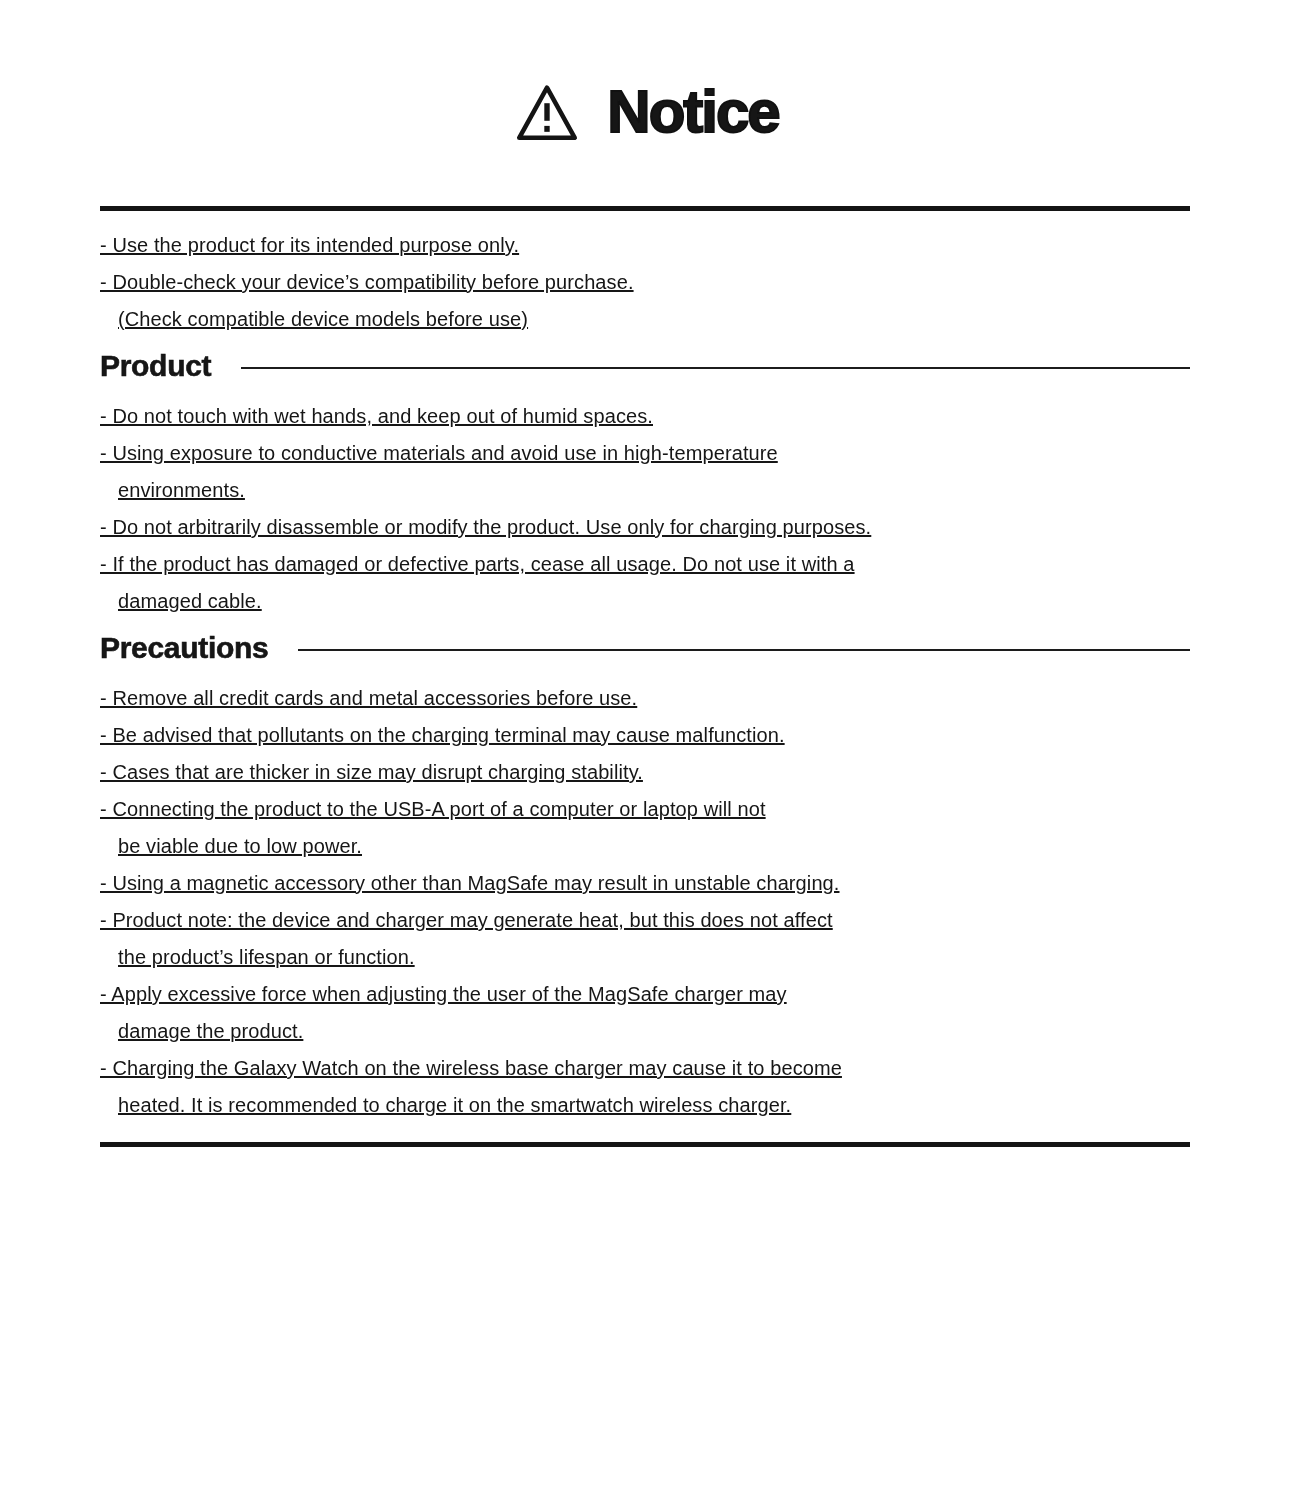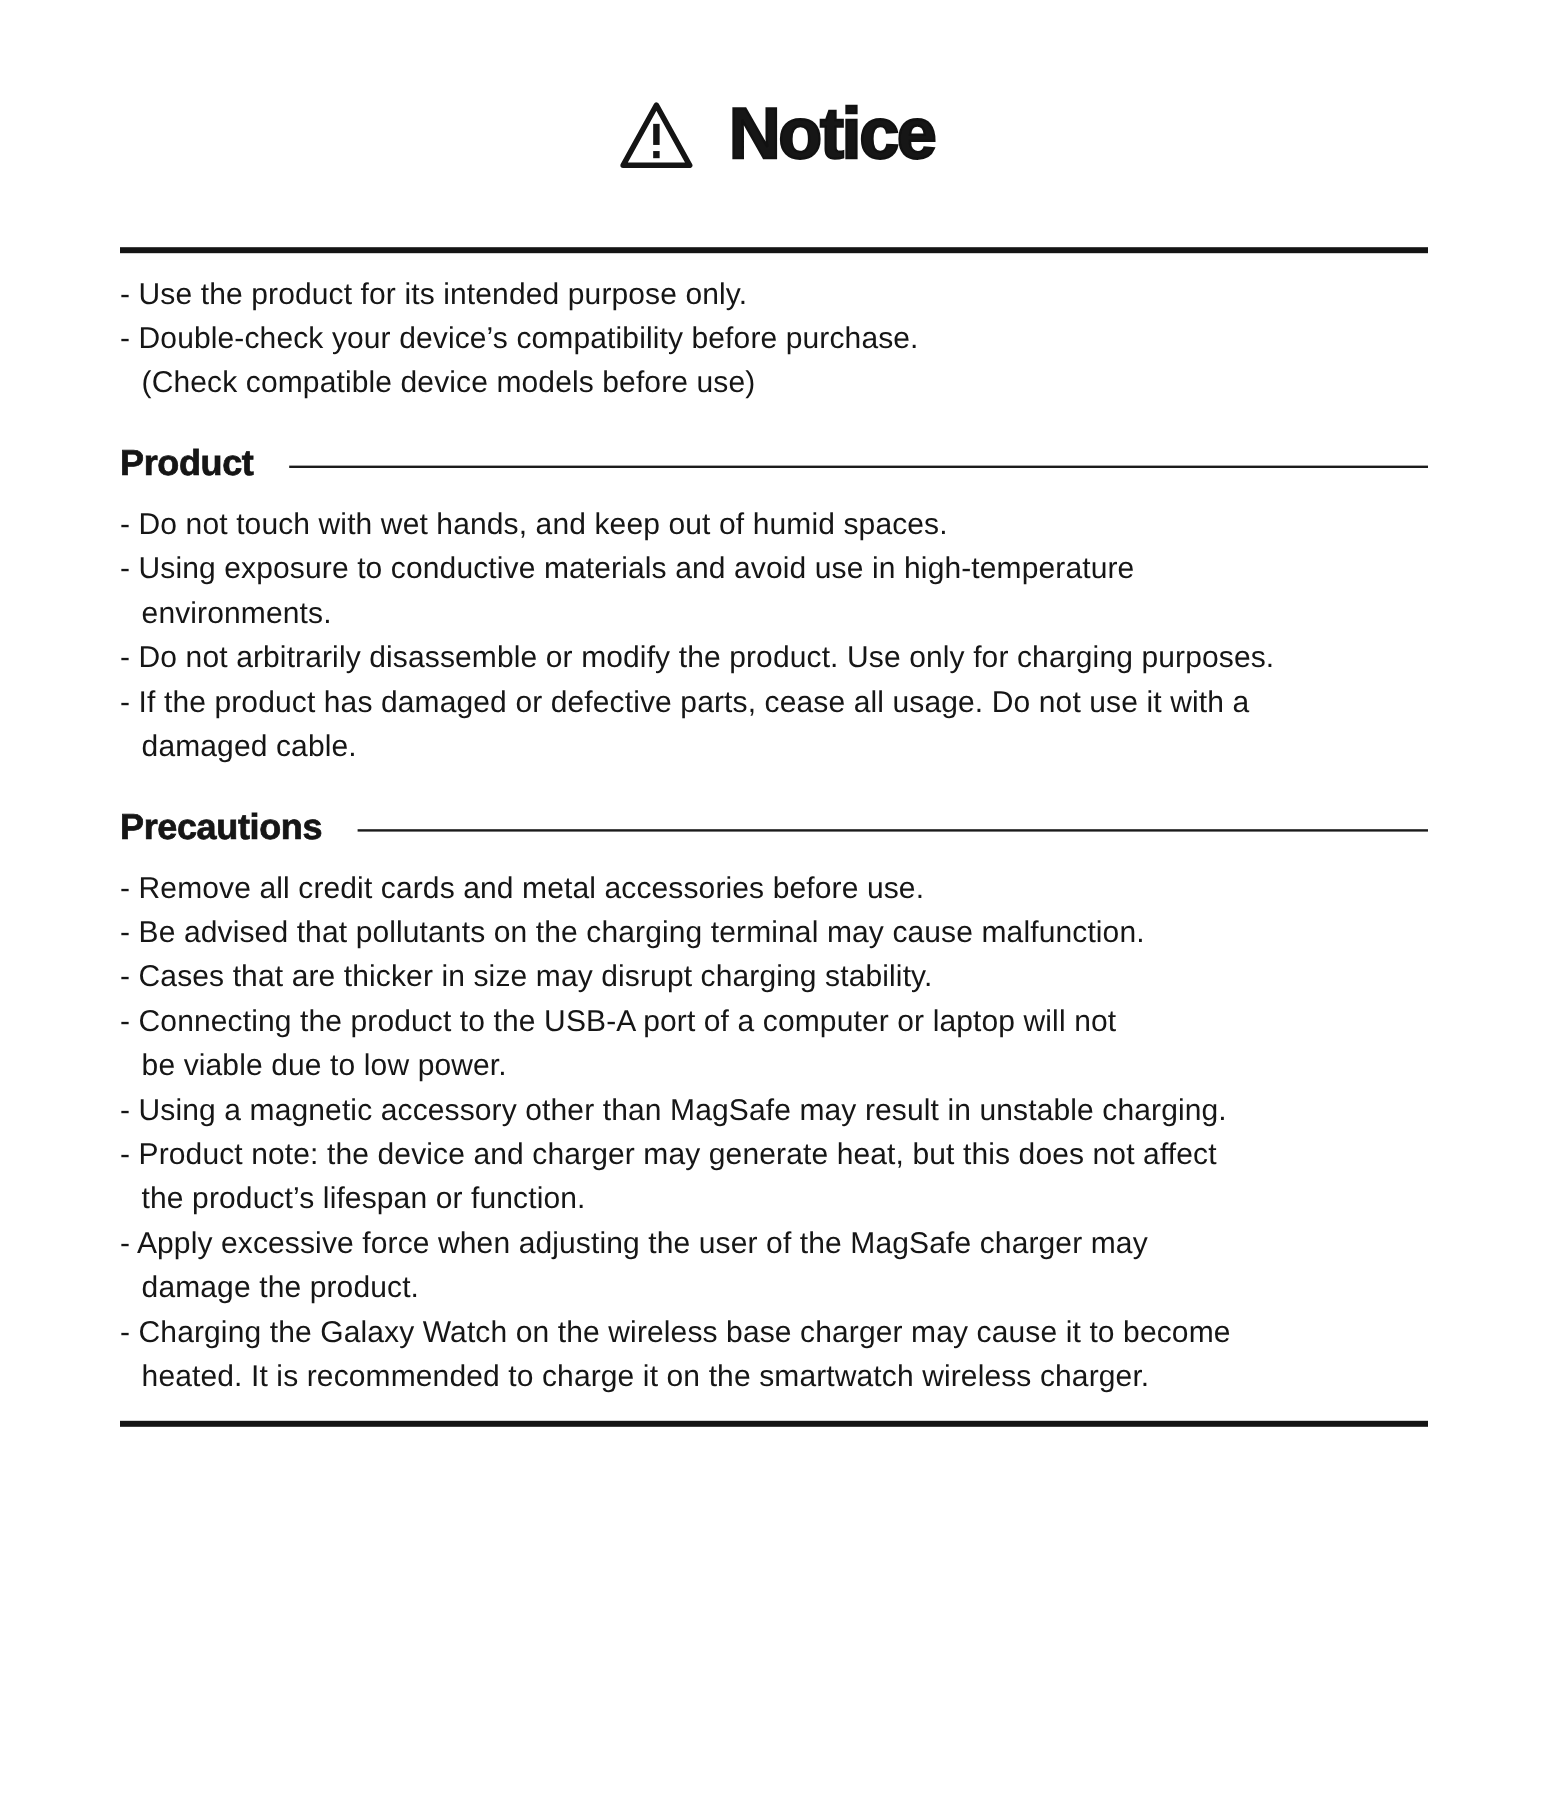--- a/index.html
+++ b/index.html
@@ -40,30 +40,31 @@
     background: #141414;
   }
   .rule-top { margin-top: 50px; }
   .rule-bottom { margin-top: 18px; }
   
   .list {
     margin-top: 16px;
   }
   .item {
     margin: 0;
-    font-size: 25px;
+    font-size: 20px;
     line-height: 37px;
     white-space: pre-line;
     padding-left: 18px;
     text-indent: -18px;
     letter-spacing: 0.1px;
+    text-decoration: underline;
   }
   
   .section-heading {
-    margin-top: 29px;
+    margin-top: 8px;
     display: flex;
     align-items: center;
     gap: 30px;
     height: 40px;
   }
   .section-heading h2 {
     margin: 0;
     font-size: 30px;
     font-weight: bold;
     letter-spacing: -0.3px;

